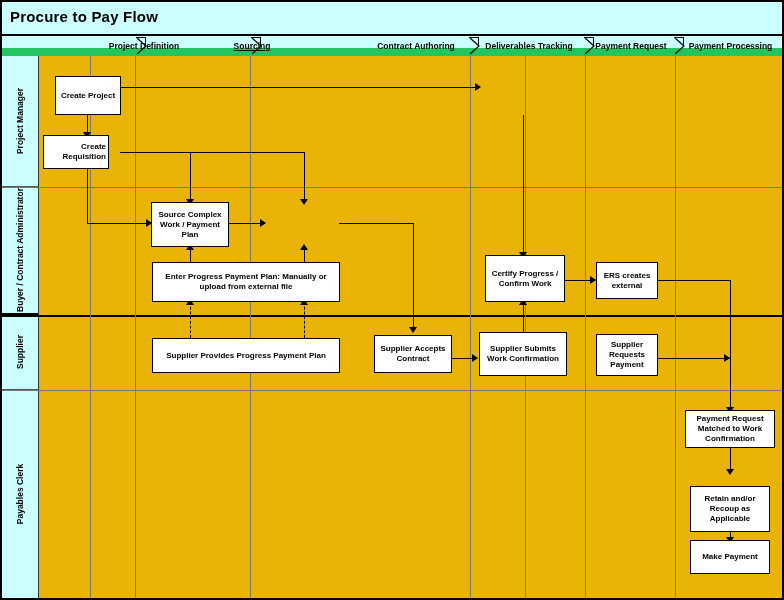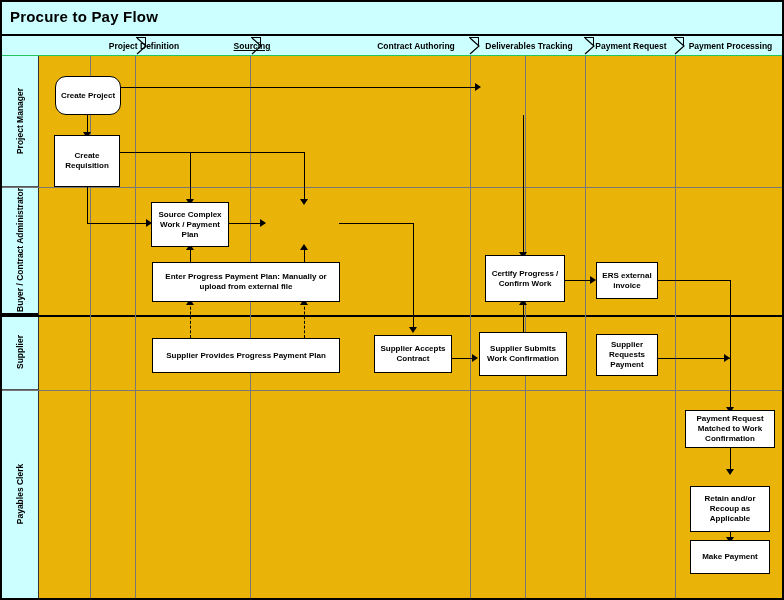--- a/index.html
+++ b/index.html
@@ -22,21 +22,21 @@
   }
   #title-text{
     position:absolute;left:8px;top:6px;
     font-size:15px;font-weight:bold;color:#000;
     letter-spacing:0.2px;
   }
   
   #phase-band{
     position:absolute;left:0;top:34px;width:780px;height:20px;
     background:#ccffff;
-    border-bottom:1px solid #22c55e;
+    border-bottom:8px solid #22c55e;
     box-sizing:border-box;
   }
   .phase{
     position:absolute;top:0;height:20px;
     font-size:8.5px;font-weight:bold;color:#000;
     display:flex;align-items:center;justify-content:center;
     box-sizing:border-box;
   }
   
   .chev{
@@ -226,44 +226,44 @@
 
   <div class="h-line" style="left:656px;top:356px;width:72px;"></div>
   <div class="arrow right" style="left:722px;top:352px;"></div>
 
   <div class="v-line" style="left:728px;top:446px;height:24px;"></div>
   <div class="arrow down" style="left:724px;top:467px;"></div>
 
   <div class="v-line" style="left:728px;top:516px;height:22px;"></div>
   <div class="arrow down" style="left:724px;top:535px;"></div>
 
-  <div class="box" style="left:53px;top:74px;width:66px;height:39px;border-radius:11px;">
+  <div class="box" style="left:53px;top:74px;width:66px;height:39px;">
     <span>Create Project</span>
   </div>
 
-  <div class="box" style="left:52px;top:133px;width:66px;height:52px;">
+  <div class="box" style="left:41px;top:133px;width:66px;height:34px;text-align:right;">
     <span>Create Requisition</span>
   </div>
 
 
   <div class="box" style="left:149px;top:200px;width:78px;height:45px;">
     <span>Source Complex Work / Payment Plan</span>
   </div>
 
 
   <div class="box" style="left:150px;top:260px;width:188px;height:40px;">
     <span>Enter Progress Payment Plan:  Manually or upload from external file</span>
   </div>
 
   <div class="box" style="left:483px;top:253px;width:80px;height:47px;">
     <span>Certify Progress / Confirm Work</span>
   </div>
 
   <div class="box" style="left:594px;top:260px;width:62px;height:37px;">
-    <span>ERS external invoice</span>
+    <span>ERS creates external</span>
   </div>
 
   <div class="box" style="left:150px;top:336px;width:188px;height:35px;">
     <span>Supplier Provides Progress Payment Plan</span>
   </div>
 
   <div class="box" style="left:372px;top:333px;width:78px;height:38px;">
     <span>Supplier Accepts Contract</span>
   </div>
 

